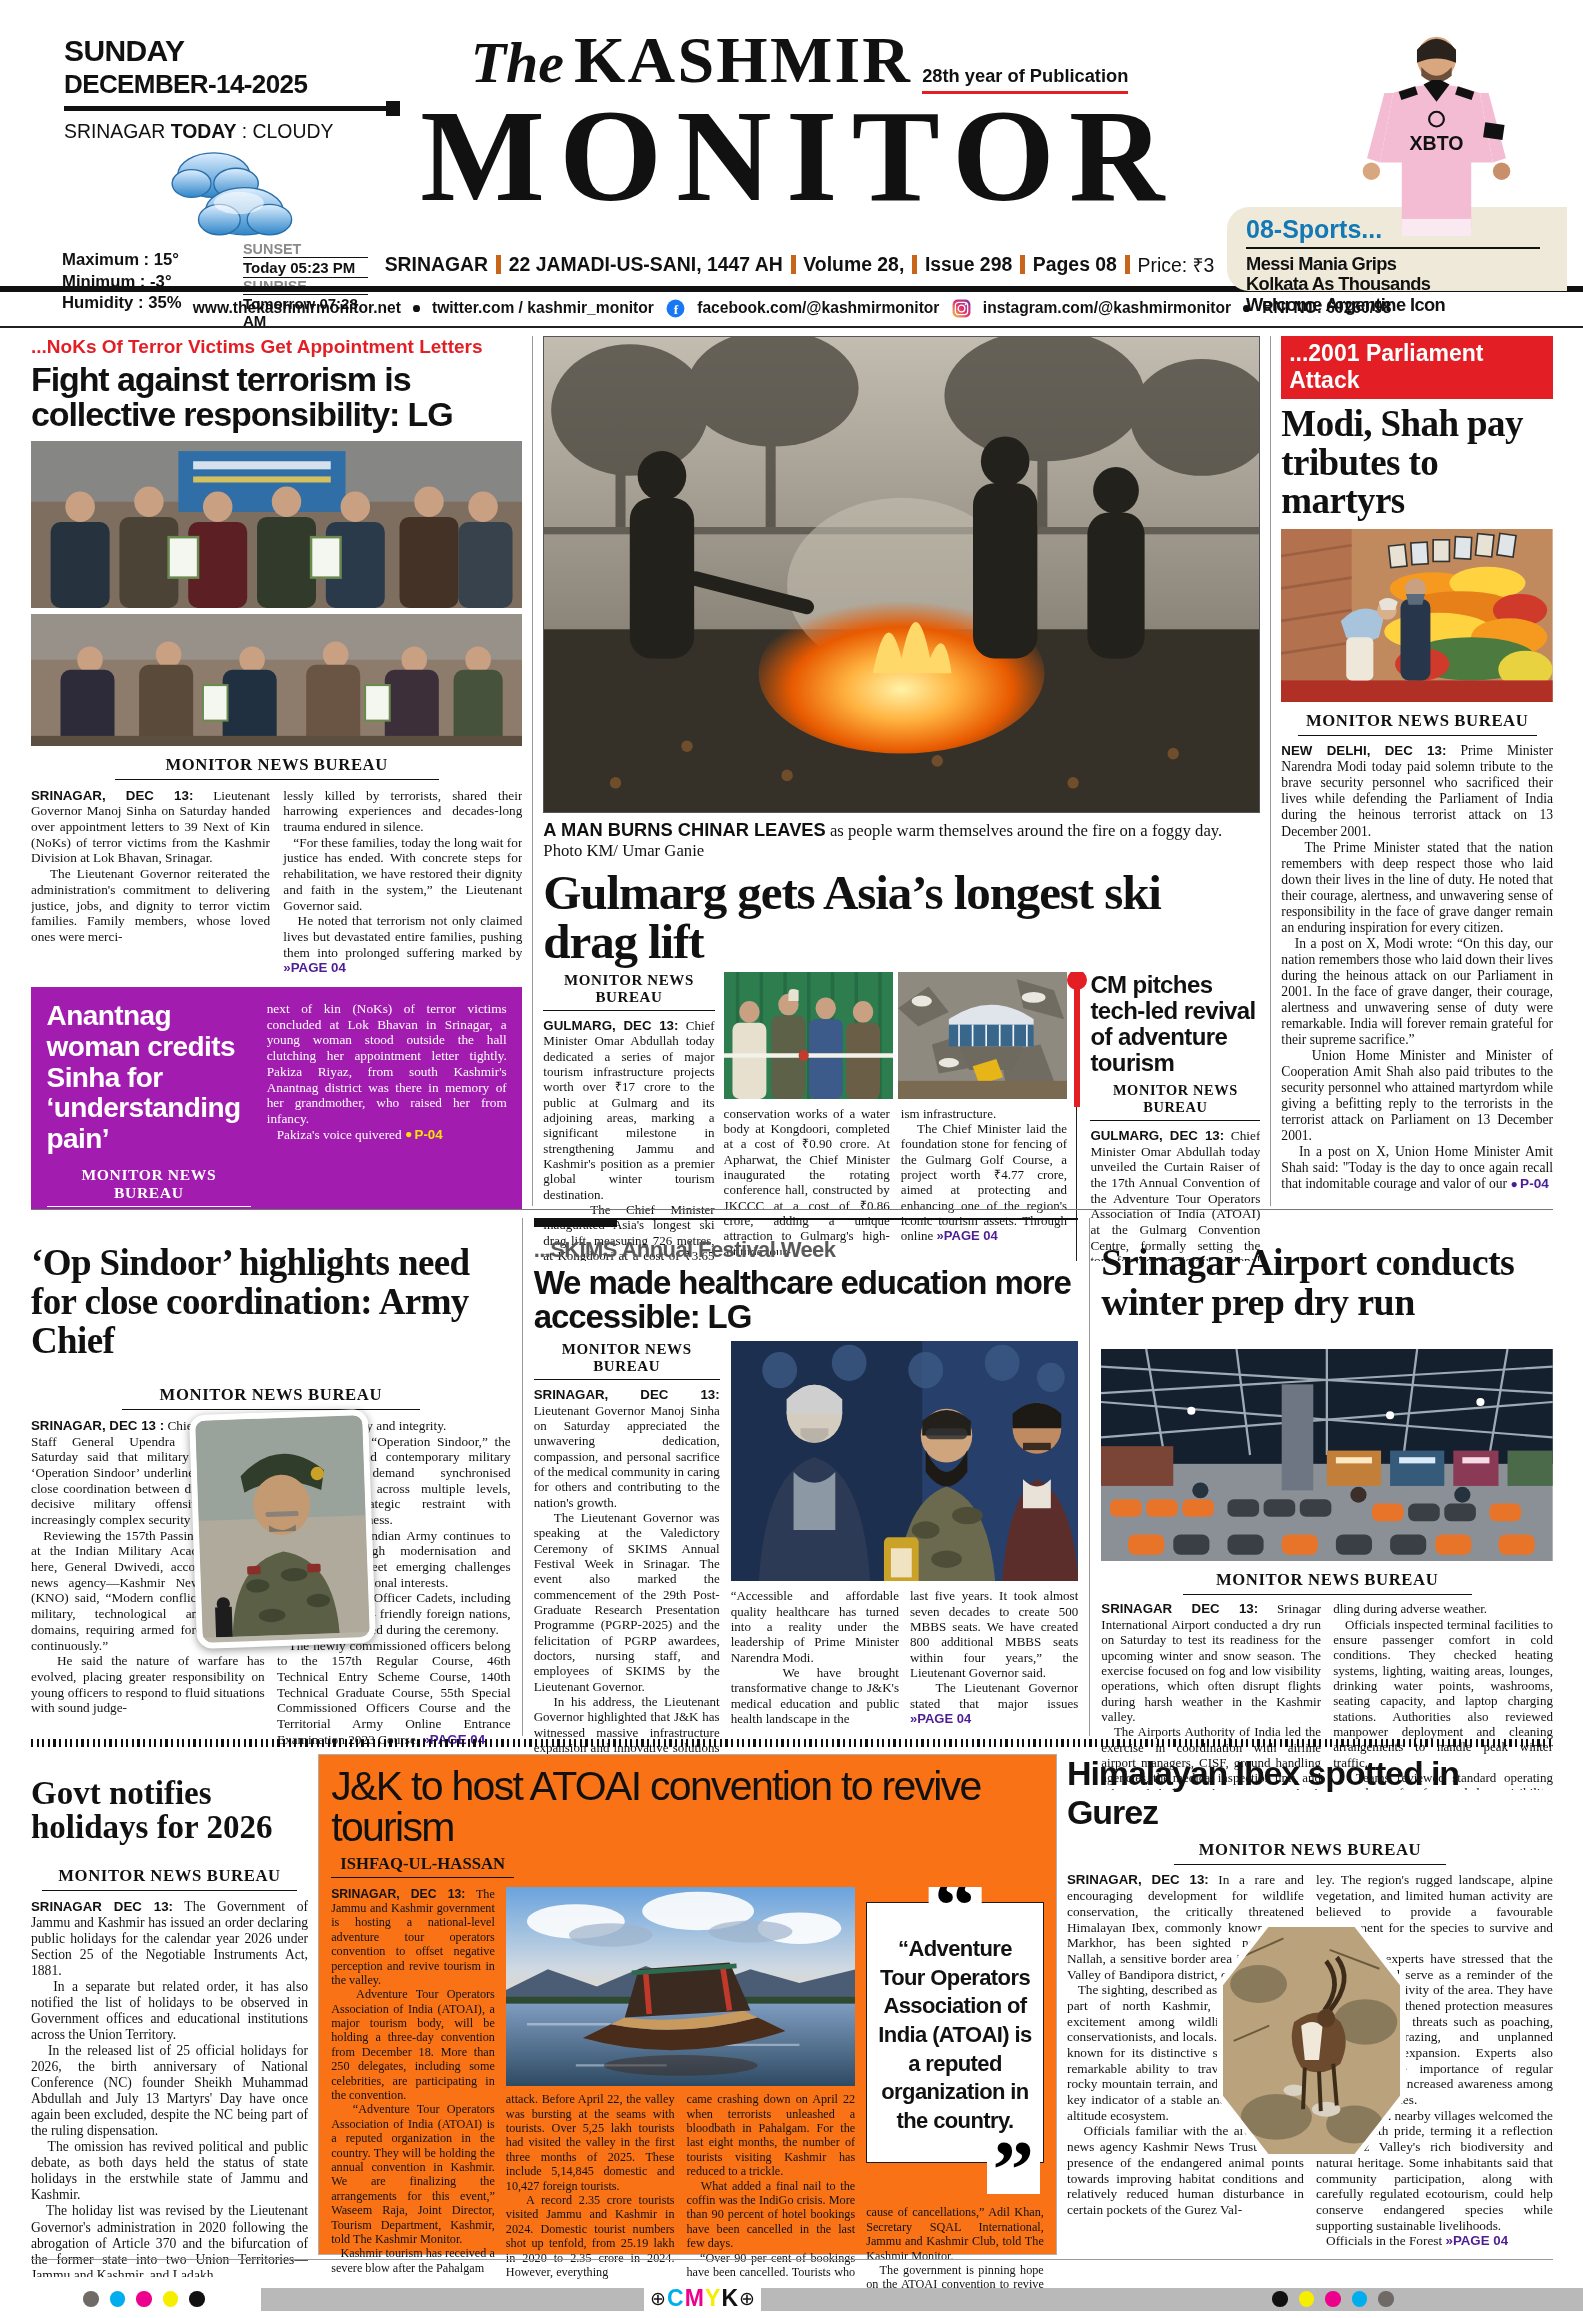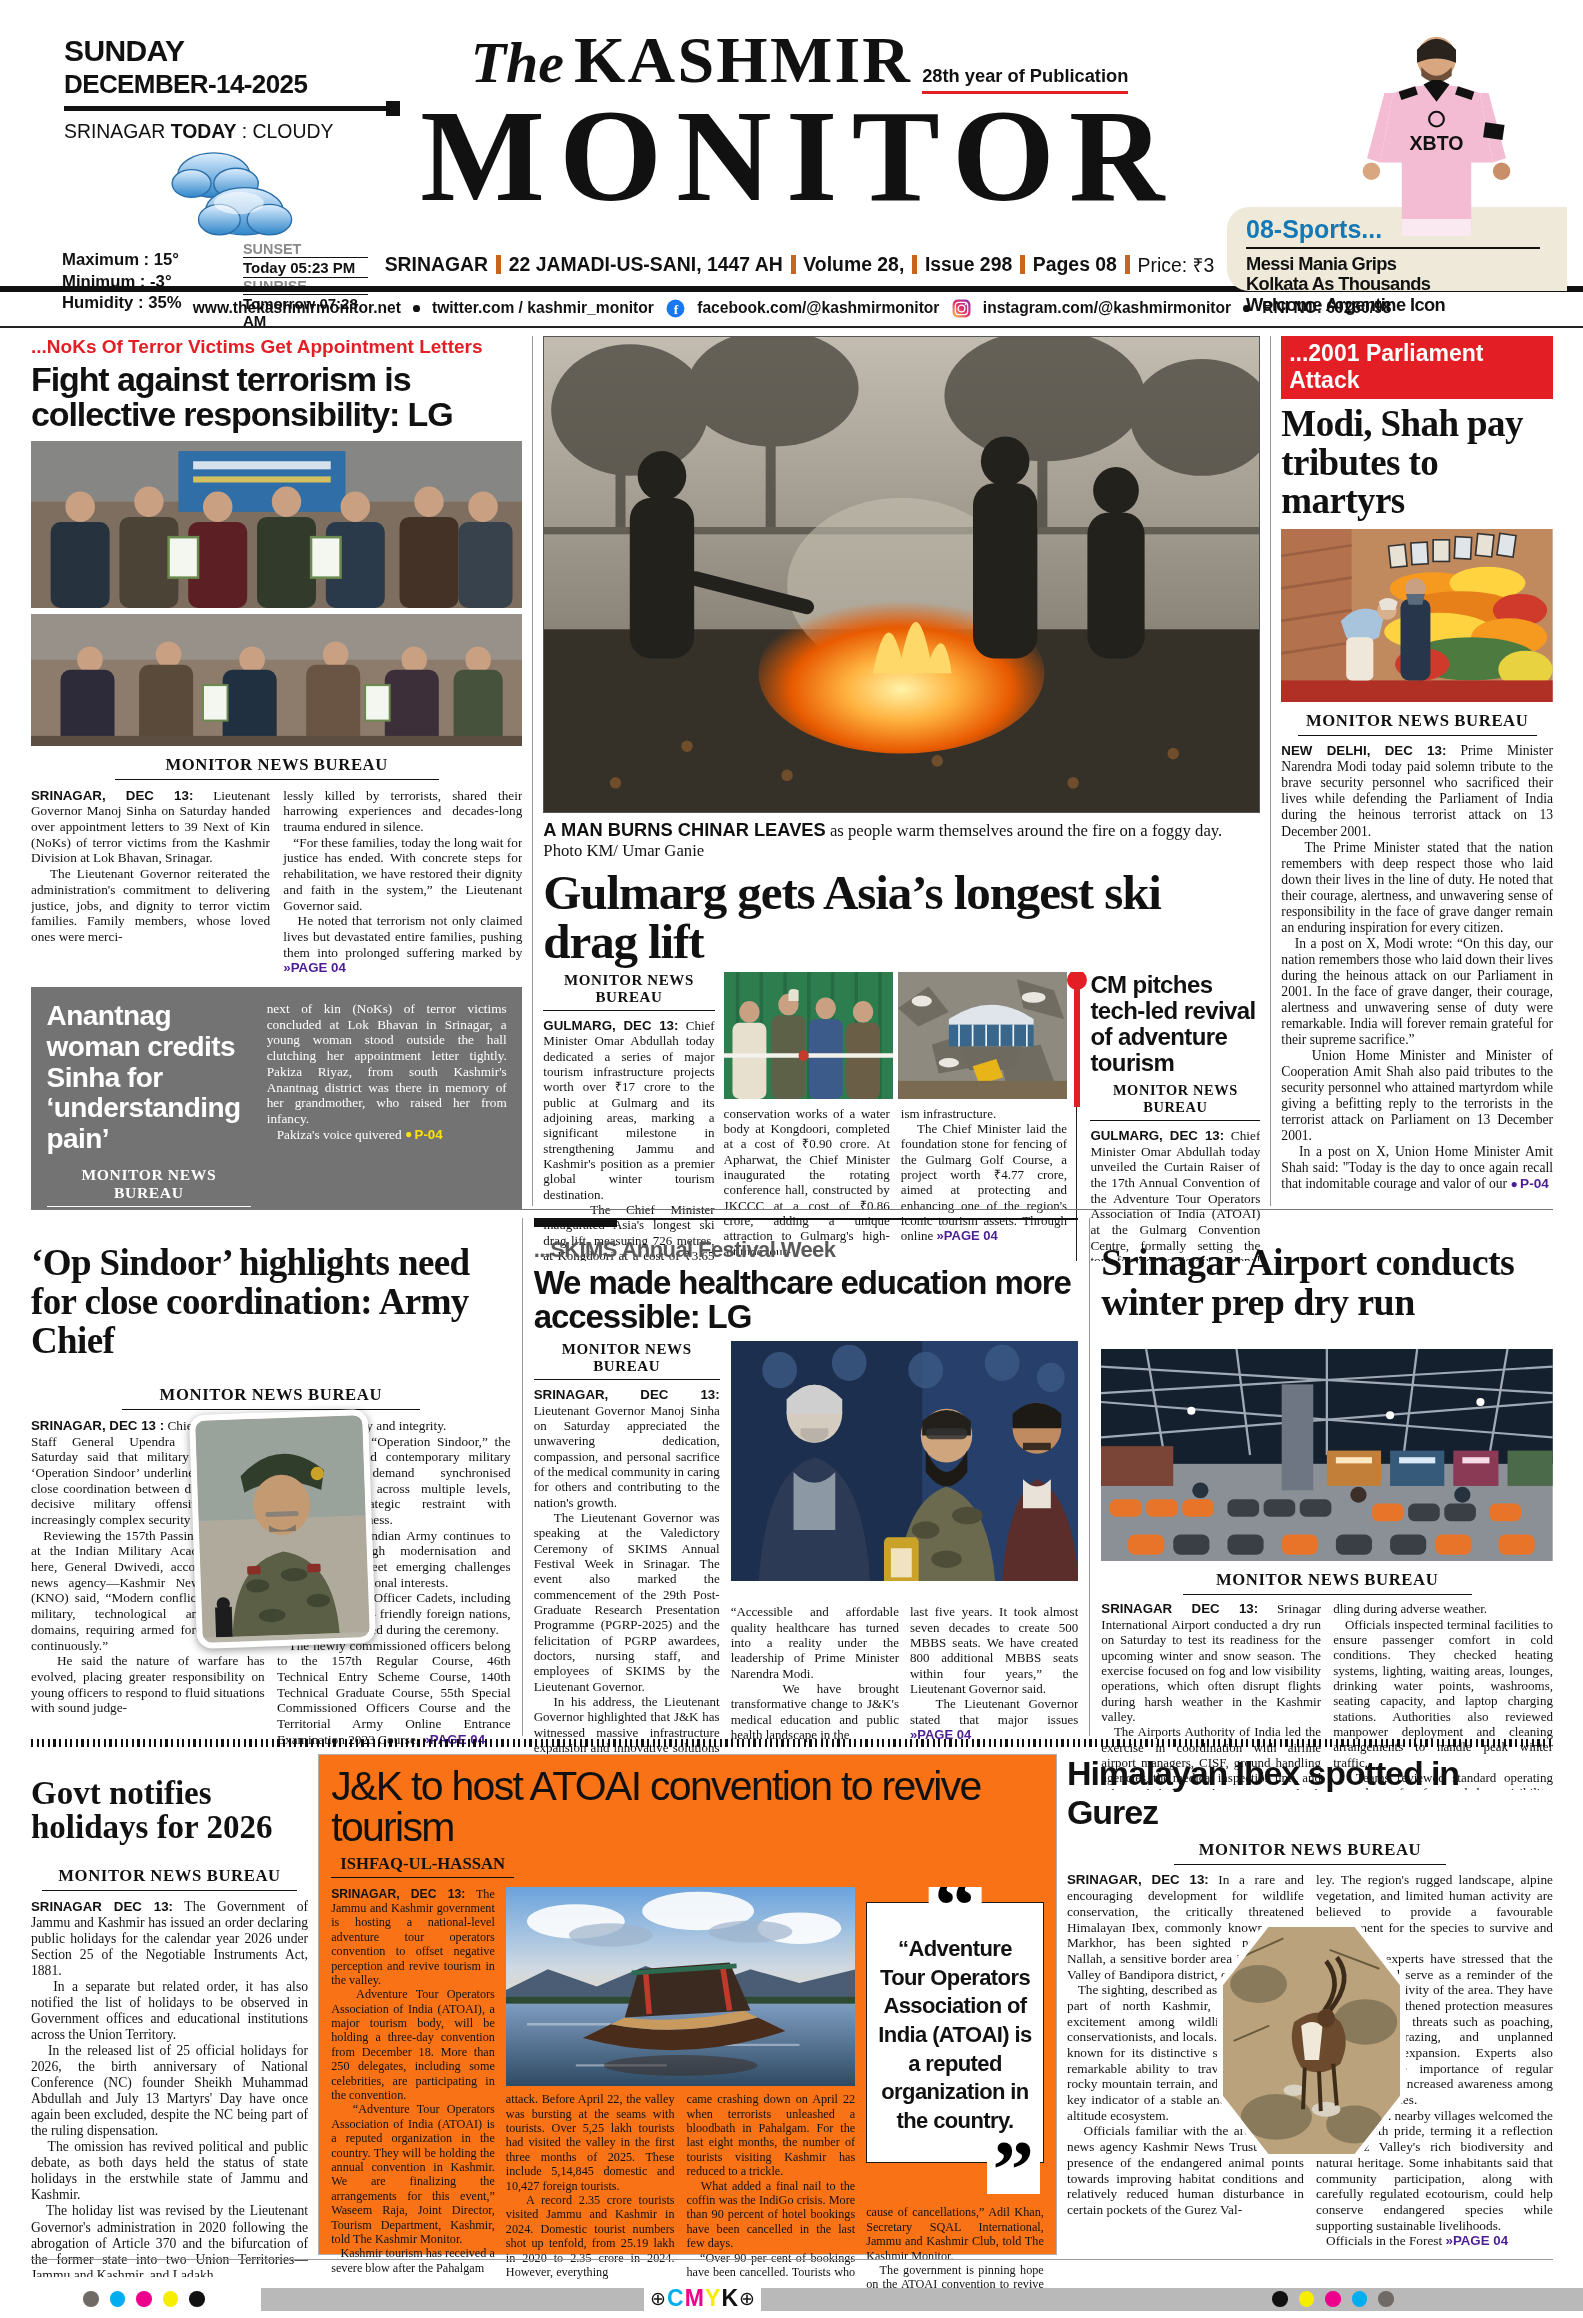--- a/index.html
+++ b/index.html
@@ -65,21 +65,21 @@
   .lead-col{width:503px;padding-right:10px;border-right:0.6px solid #999;box-sizing:border-box;}
   .center-col{width:738px;padding:0 10px;border-right:0.6px solid #999;box-sizing:border-box;}
   .parl-col{width:282px;padding-left:10px;box-sizing:border-box;}
   .kicker-red{color:#e31e24;font-family:"Liberation Sans",sans-serif;font-weight:bold;font-size:19px;}
   .lead-h{font-size:34px;line-height:1.03;margin:4.4px 0 9px;}
   .lead-photo1{height:167px;}
   .lead-photo2{height:132px;margin-top:5.6px;}
   .lead-byline{width:66%;margin:9px auto 0;}
   .lead-body{display:flex;gap:13.3px;margin-top:7.8px;height:189px;overflow:hidden;}
   .lead-body .c{flex:1;}
-  .teal-box{margin-top:10px;background:#737373;color:#fff;padding:14.4px 15.6px;box-sizing:border-box;
+  .teal-box{margin-top:10px;background:#a21caf;color:#fff;padding:14.4px 15.6px;box-sizing:border-box;
             height:223px;display:flex;gap:15.6px;overflow:hidden;}
   .teal-left{width:46%;}
   .teal-title{font-family:"Liberation Sans",sans-serif;font-weight:bold;font-size:28px;line-height:1.1;
               letter-spacing:-0.6px;}
   .teal-byline{color:#fff;border-bottom:1.7px solid #fff;font-size:15.6px;margin-top:11px;}
   .teal-right{width:54%;}
   .fire-photo{height:477px;border:0.6px solid #555;box-sizing:border-box;}
   .fire-cap{font-size:16.7px;margin-top:5.6px;}
   .fire-cap b{font-family:"Liberation Sans",sans-serif;font-size:18.3px;}
   .gul-h{font-size:49px;letter-spacing:-1.1px;margin:7.8px 0 5.6px;line-height:1;}
@@ -121,21 +121,21 @@
   .tabline .ln{flex:1;height:1.7px;background:#111;margin-top:0px;}
   .skims-kick{color:#5a5a5a;font-family:"Liberation Sans",sans-serif;font-weight:bold;font-size:22px;
               margin-top:10px;letter-spacing:-0.6px;}
   .skims-h{font-size:33px;margin:3.3px 0 7.8px;line-height:1.02;}
   .skims-row{display:flex;gap:11px;height:439px;overflow:hidden;}
   .skims-a{width:186px;}
   .skims-a .byline{width:100%;font-size:15px;}
   .skims-a .btxt{margin-top:6.7px;font-size:13px;}
   .skims-b{flex:1;}
   .skims-photo{height:240px;}
-  .skims-txts{display:flex;gap:11px;margin-top:23px;height:183px;overflow:hidden;}
+  .skims-txts{display:flex;gap:11px;margin-top:7px;height:183px;overflow:hidden;}
   .skims-txts .c{flex:1;font-size:13px;}
   .air-col{width:463px;padding-left:11px;box-sizing:border-box;}
   .air-h{font-size:38px;line-height:1.05;letter-spacing:-0.6px;}
   .air-photo{height:212px;margin:7.8px 0 0;}
   .air-byline{width:64%;margin:9px auto 0;}
   .air-cols{display:flex;gap:12.2px;margin-top:6.7px;height:189px;overflow:hidden;}
   .air-cols .c{flex:1;font-size:13px;}
   .dotband{position:absolute;left:31px;top:1739px;width:1522px;height:8.3px;
            background:repeating-linear-gradient(90deg,#111 0 2.2px,transparent 2.2px 5.6px);}
   

